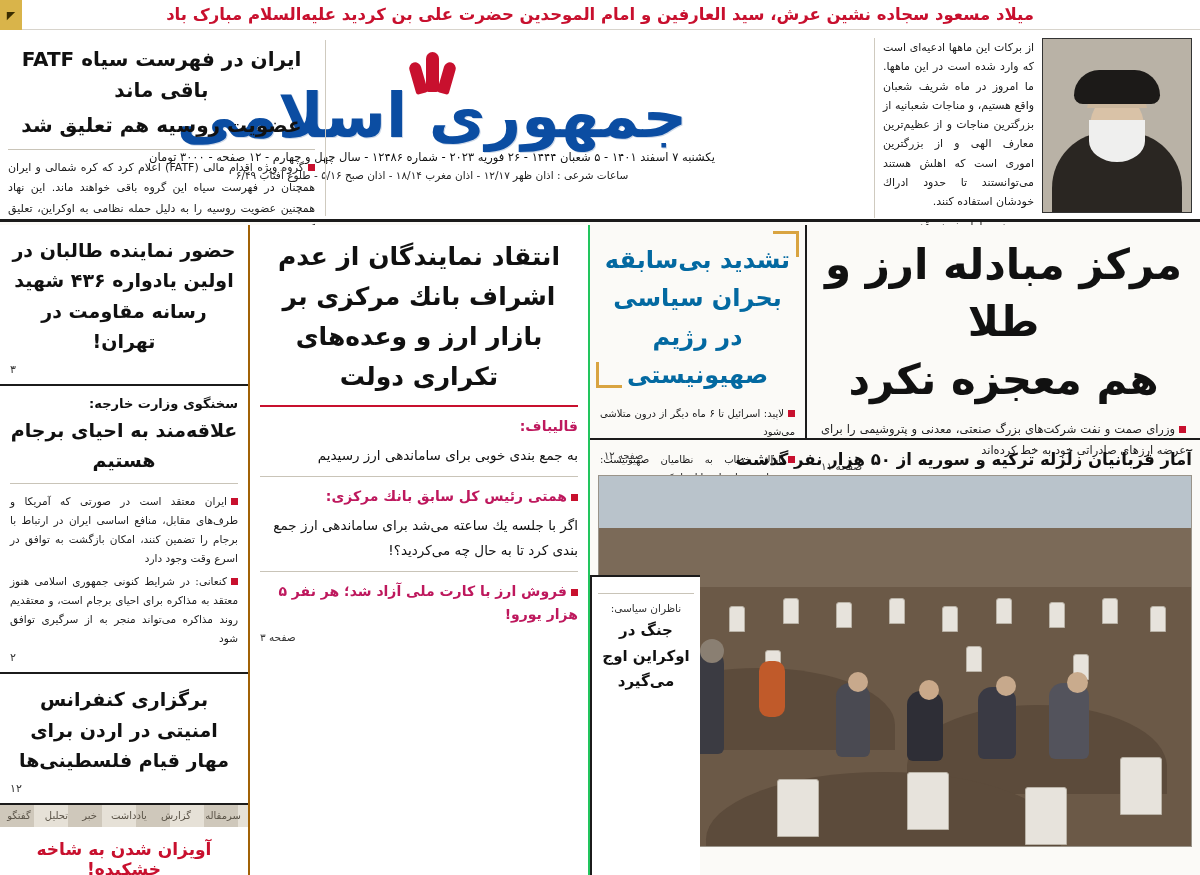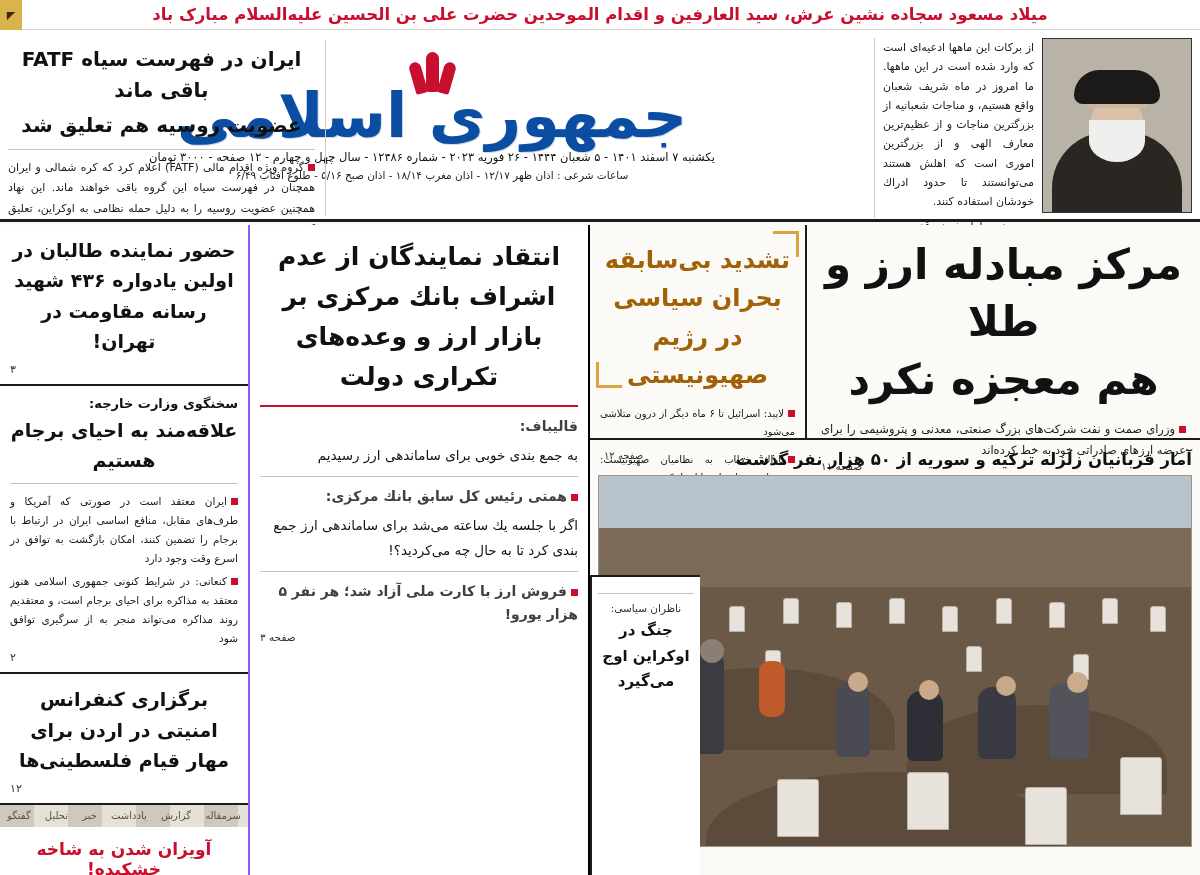--- a/index.html
+++ b/index.html
@@ -133,21 +133,21 @@
   .page-ref {
     font-size: 10px; color: #333; text-align: left; margin-top: 4px;
   }
 
   
   .body-area { position: absolute; top: 225px; right: 0; width: 1200px; height: 650px; }
 
   
   .col-right {
     position: absolute; top: 0; left: 0; width: 250px; height: 650px;
-    background: #fff; border-right: 2px solid #8b5cf6;
+    background: #fff; border-right: 2px solid #a16207;
   }
   .side-block { padding: 10px 10px 8px; border-bottom: 2px solid #1b1b1b; }
   .side-block h3 {
     margin: 0 0 6px; font-size: 19px; font-weight: bold; color: #111;
     text-align: center; line-height: 1.6;
   }
   .side-block h4 {
     margin: 0 0 4px; font-size: 13px; font-weight: bold; color: #111; text-align: right;
   }
   .side-block .pnum {
@@ -161,28 +161,28 @@
     font-size: 10px; color:#5a5347; overflow:hidden;
   }
   .bottom-red {
     padding: 8px 10px; background:#fff;
   }
   .bottom-red h3 { color:#c8102e; font-size: 17px; text-align:center; margin:4px 0 6px; }
 
   
   .col-center {
     position: absolute; top: 0; left: 250px; width: 340px; height: 650px;
-    background: #fff; border-right: 2px solid #000000; padding: 8px 10px;
+    background: #fff; border-right: 2px solid #22c55e; padding: 8px 10px;
   }
   .col-center h1 {
     margin: 4px 0 8px; font-size: 25px; font-weight: bold; line-height: 1.6; color: #111;
     text-align: center;
   }
   .rule-red { border:0; border-top: 2px solid #c8102e; margin: 8px 0; }
-  .quote-line { font-size: 14px; font-weight: bold; color: #404040; margin: 8px 0 4px; line-height:1.7; }
+  .quote-line { font-size: 14px; font-weight: bold; color: #be185d; margin: 8px 0 4px; line-height:1.7; }
   .quote-body { font-size: 13.5px; color: #111; line-height: 1.85; margin: 0 0 8px; }
   .small-ref { font-size: 10.5px; color: #333; text-align: left; }
 
   
   .col-left {
     position: absolute; top: 0; left: 590px; width: 610px; height: 650px;
     background: #fbfaf7;
   }
   .lead-row { display: flex; height: 215px; border-bottom: 2px solid #1b1b1b; }
   .lead-main {
@@ -192,21 +192,21 @@
     margin: 2px 0 0; font-size: 42px; font-weight: bold; color: #111;
     text-align: center; line-height: 1.35; letter-spacing: -1px;
   }
   .lead-sub {
     margin-top: 10px; font-size: 11.5px; color: #1a1a1a; text-align: justify; line-height: 1.8;
   }
   .lead-side {
     width: 215px; padding: 10px 10px 6px; position: relative;
   }
   .lead-side h2 {
-    margin: 6px 0 0; font-size: 24px; font-weight: bold; color: #a16207; text-align: center; line-height: 1.6;
+    margin: 6px 0 0; font-size: 24px; font-weight: bold; color: #0369a1; text-align: center; line-height: 1.6;
   }
   .corner-tl, .corner-br {
     position:absolute; width: 26px; height: 26px; border-color:#d9a441; border-style:solid;
   }
   .corner-tl { top: 6px; right: 6px; border-width: 3px 3px 0 0; }
   .corner-br { bottom: 50px; left: 6px; border-width: 0 0 3px 3px; }
   .lead-side .note { font-size: 10px; line-height: 1.8; color:#1a1a1a; text-align: justify; margin-top: 10px; }
 
   .photo-block { position: relative; height: 435px; padding: 8px; }
   .photo-cap {
@@ -237,21 +237,21 @@
   .photo-ref {
     position: absolute; top: 10px; left: 14px; font-size: 10px; color:#333;
   }
 </style>
 </head>
 <body>
 
 <div class="page">
 
   <div class="top-banner">
-    <div class="txt">میلاد مسعود سجاده نشین عرش، سید العارفین و اقدام الموحدین حضرت علی بن الحسین علیه‌السلام مبارک باد</div>
+    <div class="txt">میلاد مسعود سجاده نشین عرش، سید العارفین و امام الموحدین حضرت علی بن كردید علیه‌السلام مبارک باد</div>
   </div>
   <div class="top-banner-left">◤</div>
 
   <div class="masthead">
 
     <div class="portrait">
       <div class="sky"></div>
       <div class="robe"></div>
       <div class="face"></div>
       <div class="beard"></div>

